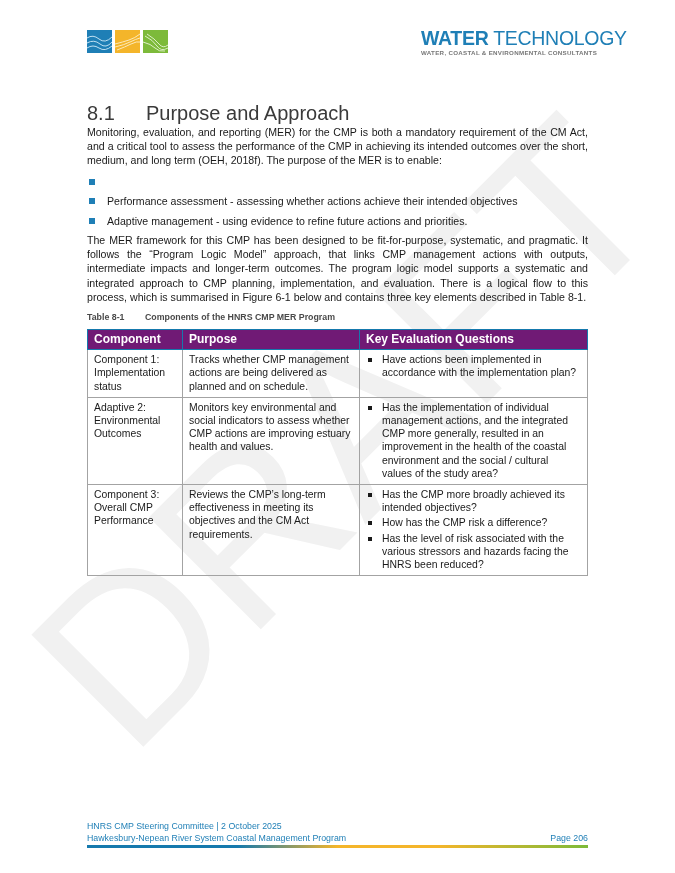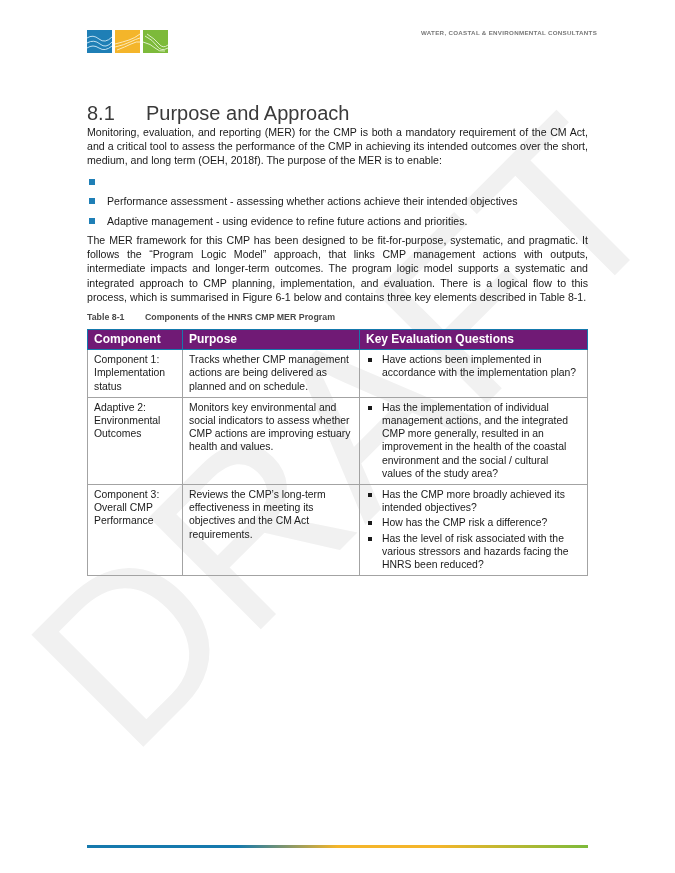--- a/index.html
+++ b/index.html
@@ -74,20 +74,21 @@
         </svg>
     </div>
     <div class="logo-tile" style="background:#7dba3a;">
       <svg width="25" height="23" viewBox="0 0 25 23">
           <path d="M2 6 Q10 10 14 16 T25 18 M4 4 Q12 9 16 14 T25 15 M0 12 Q8 14 12 18 T22 21" stroke="#dcefc6" stroke-width="1" fill="none"></path>
         </svg>
     </div>
   </div>
 
   <div class="logo-right">
+    <div class="brand-main"><b>WATER</b> <span class="light">TECHNOLOGY</span></div>
     <div class="brand-sub">WATER, COASTAL &amp; ENVIRONMENTAL CONSULTANTS</div>
   </div>
 
   <div class="section-heading">
     <span class="num">8.1</span>
     <span>Purpose and Approach</span>
   </div>
 
   <div class="body-text p1">Monitoring, evaluation, and reporting (MER) for the CMP is both a mandatory requirement of the CM Act, and a critical tool to assess the performance of the CMP in achieving its intended outcomes over the short, medium, and long term (OEH, 2018f). The purpose of the MER is to enable:</div>
 
@@ -167,16 +168,21 @@
                 <span class="b"></span>
                 <span>Has the level of risk associated with the various stressors and hazards facing the HNRS been reduced?</span>
               </li>
           </ul>
         </td>
       </tr>
     </tbody>
   </table>
 
   <div class="footer">
+    <div>HNRS CMP Steering Committee | 2 October 2025</div>
+    <div class="line2">
+      <span>Hawkesbury-Nepean River System Coastal Management Program</span>
+      <span>Page 206</span>
+    </div>
   </div>
   <div class="footer-bar"></div>
 
 </div>
 
 </body></html>

